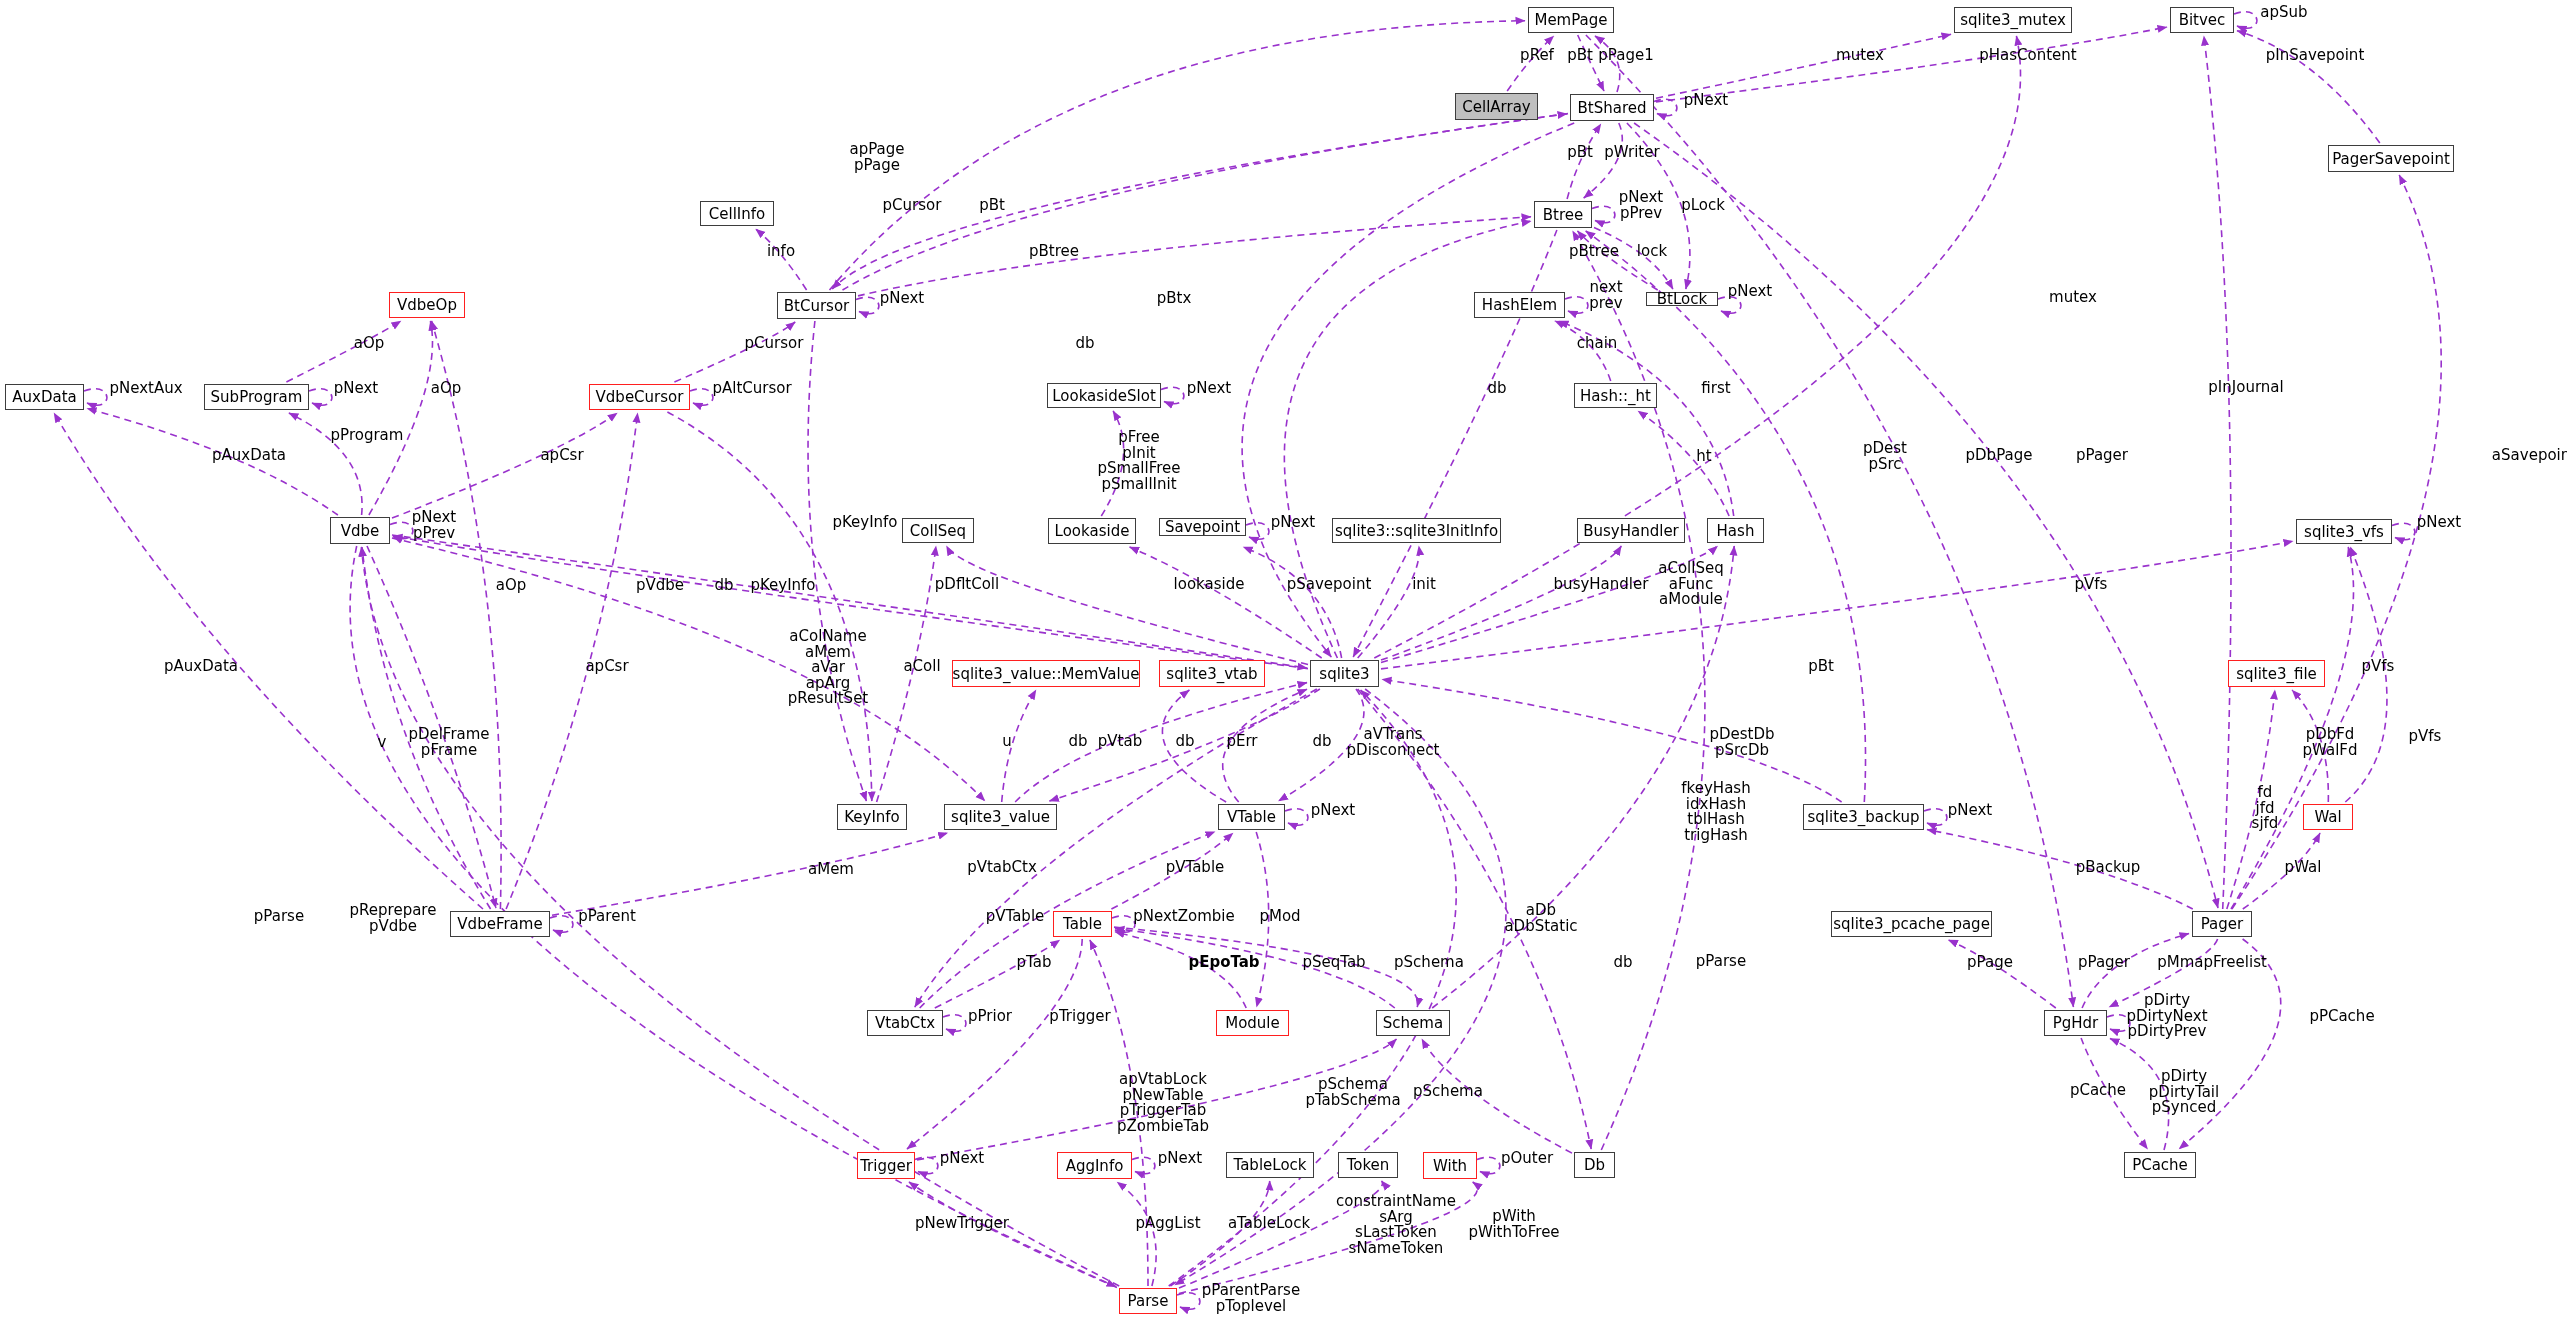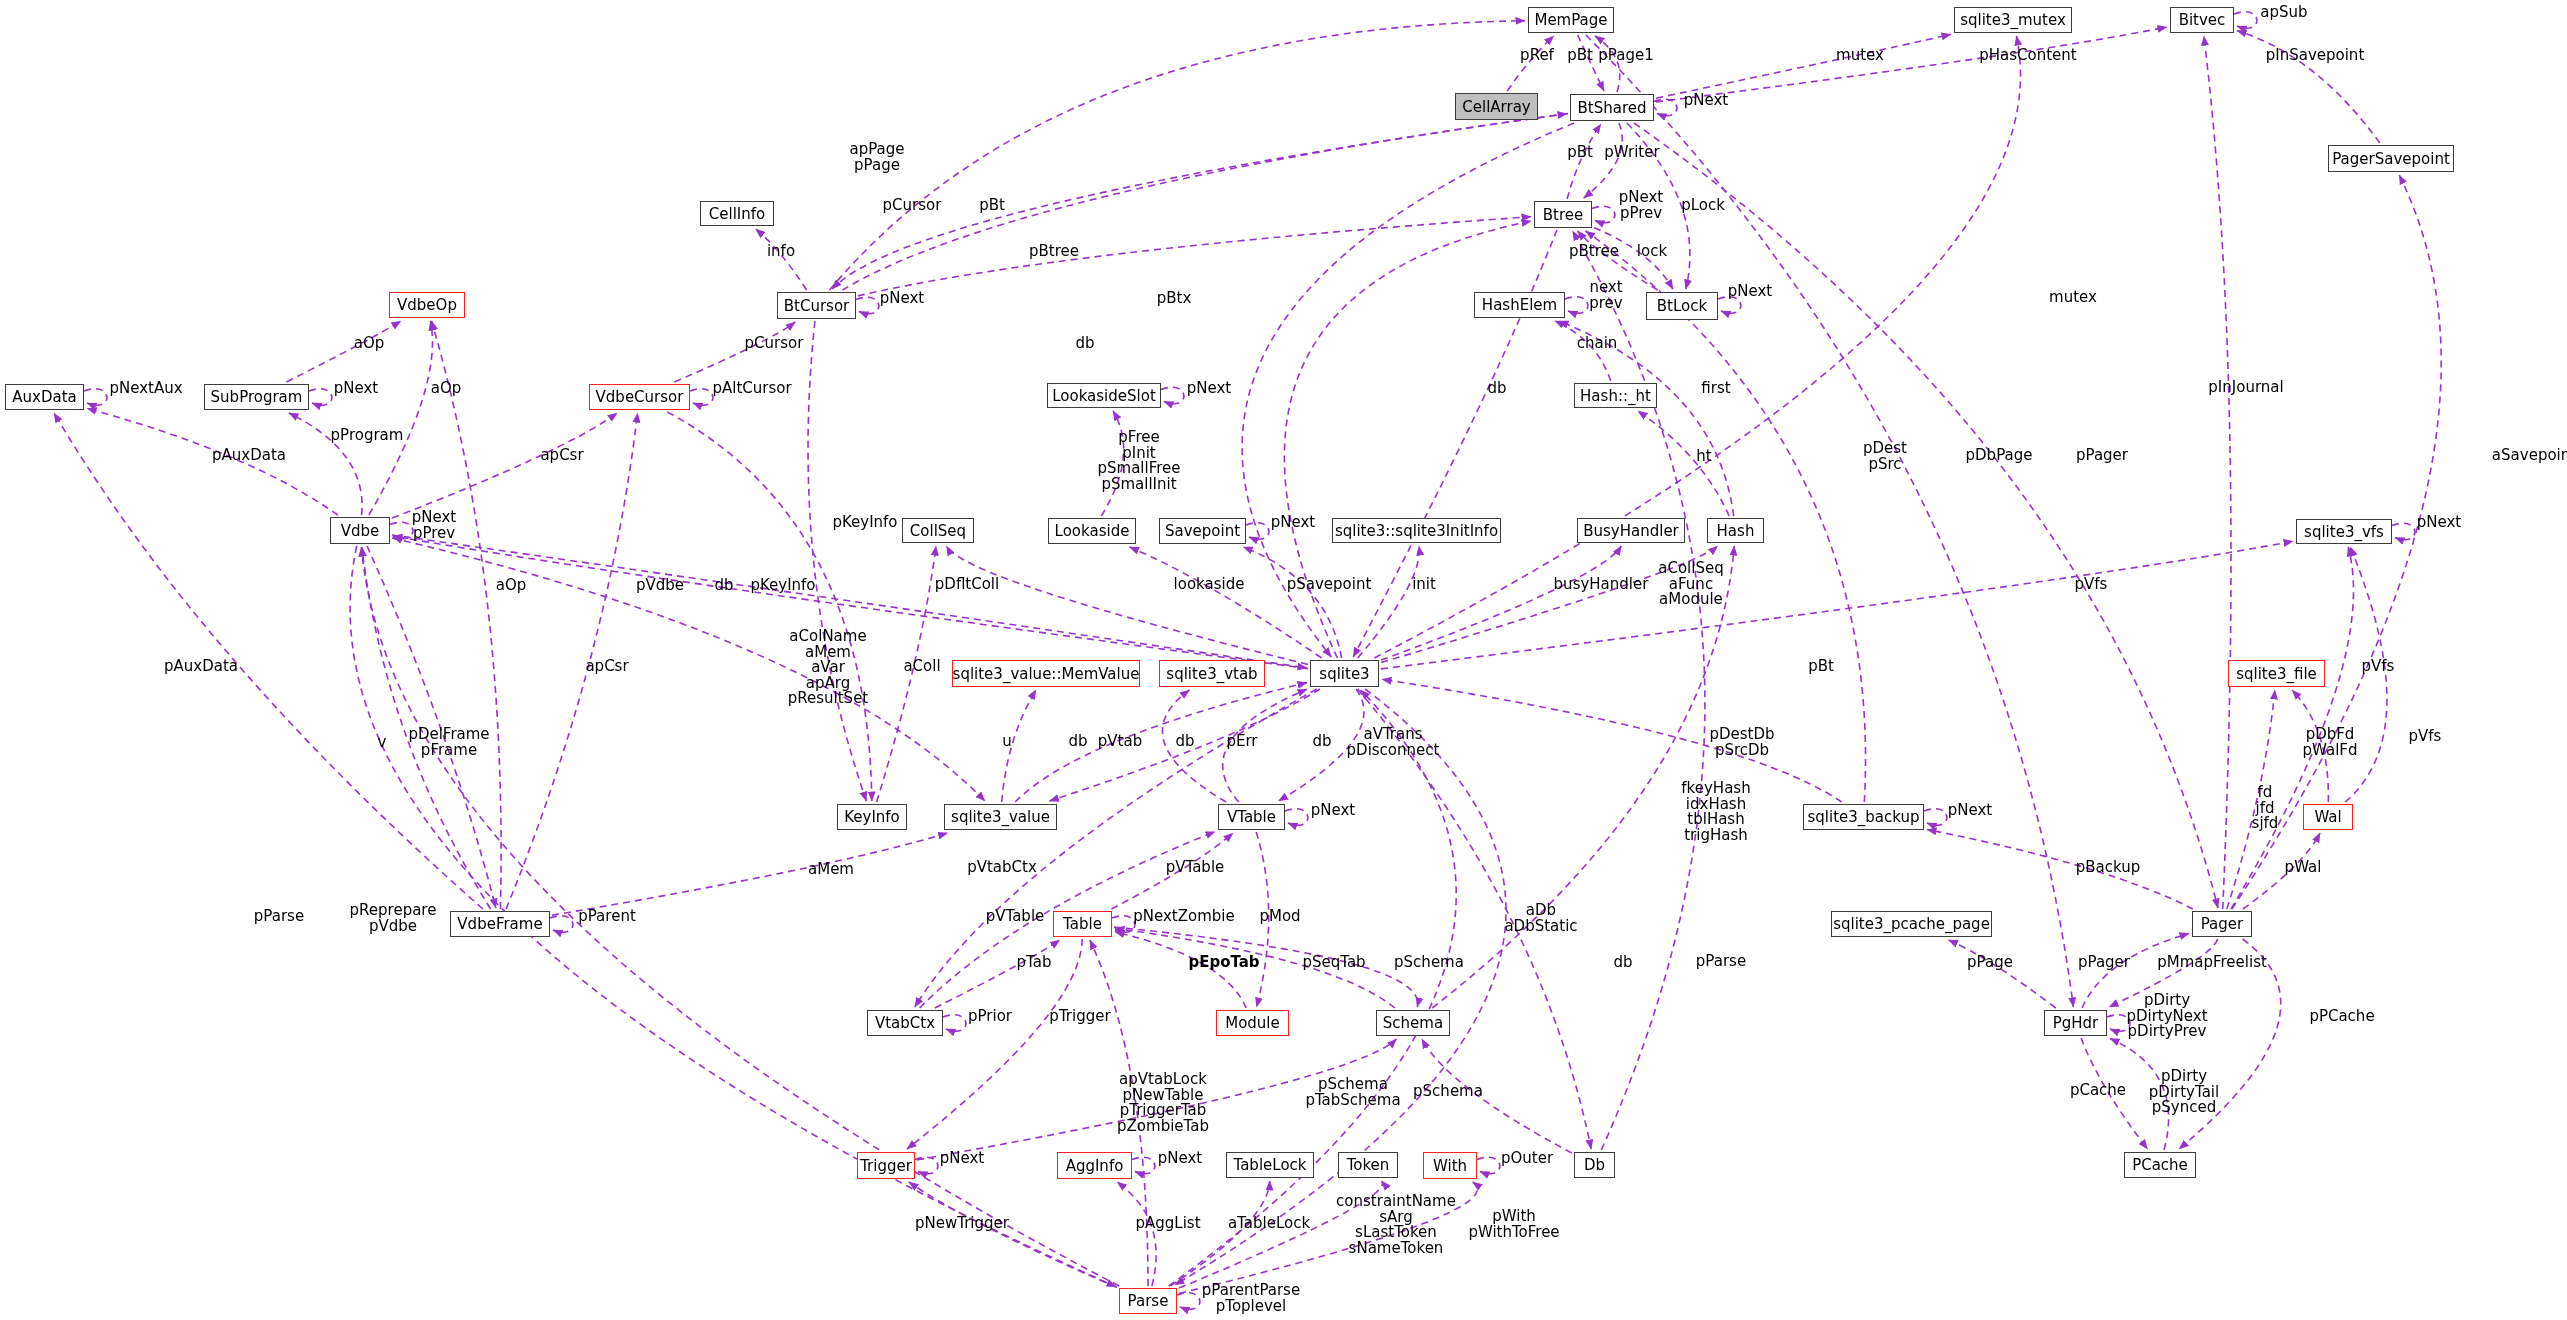--- a/index.html
+++ b/index.html
@@ -150,30 +150,30 @@
       <div class="node" style="left: 1954px; top: 7px; width: 118px; height: 26px;">sqlite3_mutex</div>
       <div class="node" style="left: 2170px; top: 7px; width: 64px; height: 26px;">Bitvec</div>
       <div class="node focus" style="left: 1455px; top: 93px; width: 83px; height: 27px;">CellArray</div>
       <div class="node" style="left: 1570px; top: 94px; width: 84px; height: 27px;">BtShared</div>
       <div class="node" style="left: 2328px; top: 145px; width: 126px; height: 27px;">PagerSavepoint</div>
       <div class="node" style="left: 1534px; top: 201px; width: 58px; height: 27px;">Btree</div>
       <div class="node" style="left: 700px; top: 201px; width: 74px; height: 25px;">CellInfo</div>
       <div class="node" style="left: 777px; top: 292px; width: 79px; height: 27px;">BtCursor</div>
       <div class="node red" style="left: 389px; top: 292px; width: 76px; height: 26px;">VdbeOp</div>
       <div class="node" style="left: 1474px; top: 292px; width: 91px; height: 26px;">HashElem</div>
-      <div class="node" style="left: 1646px; top: 292px; width: 72px; height: 28px;">BtLock</div>
+      <div class="node" style="left: 1646px; top: 292px; width: 72px; height: 14px;">BtLock</div>
       <div class="node" style="left: 5px; top: 384px; width: 79px; height: 26px;">AuxData</div>
       <div class="node" style="left: 204px; top: 384px; width: 105px; height: 26px;">SubProgram</div>
       <div class="node red" style="left: 589px; top: 384px; width: 101px; height: 26px;">VdbeCursor</div>
       <div class="node" style="left: 1047px; top: 383px; width: 114px; height: 25px;">LookasideSlot</div>
       <div class="node" style="left: 1574px; top: 383px; width: 83px; height: 25px;">Hash::_ht</div>
       <div class="node" style="left: 330px; top: 517px; width: 60px; height: 27px;">Vdbe</div>
       <div class="node" style="left: 902px; top: 518px; width: 72px; height: 25px;">CollSeq</div>
       <div class="node" style="left: 1048px; top: 518px; width: 88px; height: 26px;">Lookaside</div>
-      <div class="node" style="left: 1159px; top: 518px; width: 87px; height: 26px;">Savepoint</div>
+      <div class="node" style="left: 1159px; top: 518px; width: 87px; height: 18px;">Savepoint</div>
       <div class="node" style="left: 1332px; top: 518px; width: 169px; height: 25px;">sqlite3::sqlite3InitInfo</div>
       <div class="node" style="left: 1577px; top: 518px; width: 108px; height: 25px;">BusyHandler</div>
       <div class="node" style="left: 1707px; top: 518px; width: 57px; height: 25px;">Hash</div>
       <div class="node" style="left: 2296px; top: 519px; width: 96px; height: 25px;">sqlite3_vfs</div>
       <div class="node red" style="left: 952px; top: 660px; width: 188px; height: 27px;">sqlite3_value::MemValue</div>
       <div class="node red" style="left: 1159px; top: 660px; width: 106px; height: 27px; text-align: center;">sqlite3_vtab</div>
       <div class="node" style="left: 1310px; top: 660px; width: 69px; height: 27px;">sqlite3</div>
       <div class="node red" style="left: 2228px; top: 660px; width: 97px; height: 27px;">sqlite3_file</div>
       <div class="node" style="left: 837px; top: 804px; width: 70px; height: 26px;">KeyInfo</div>
       <div class="node" style="left: 944px; top: 804px; width: 113px; height: 26px;">sqlite3_value</div>

